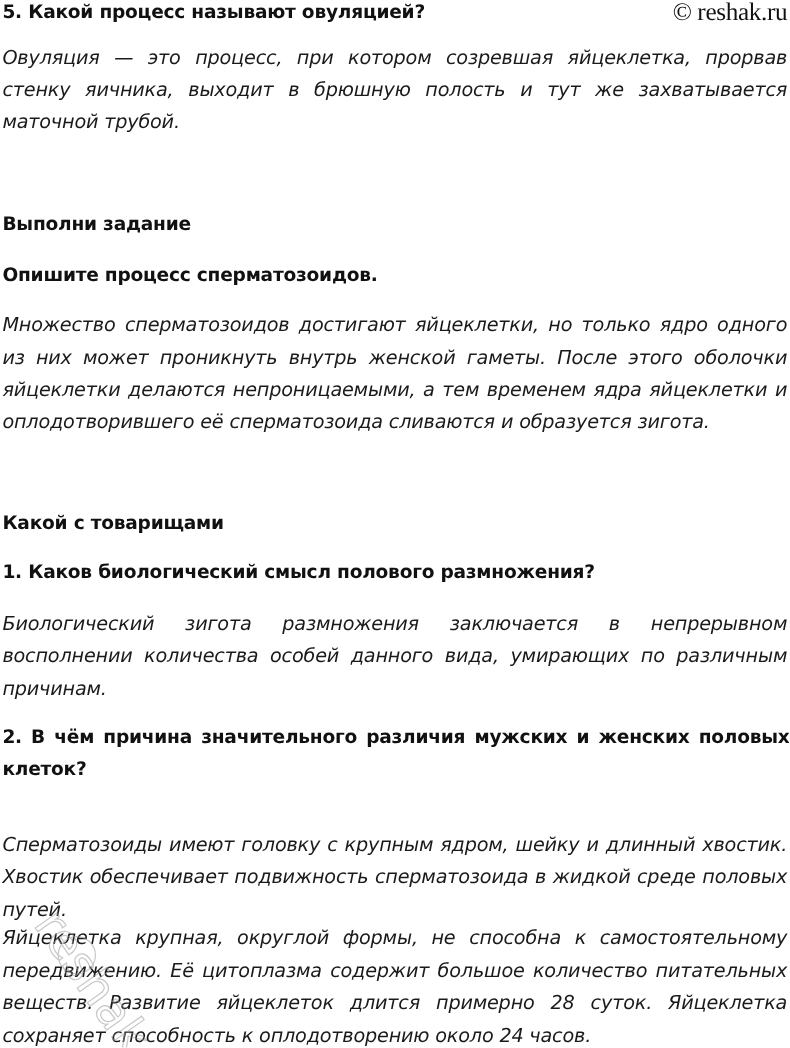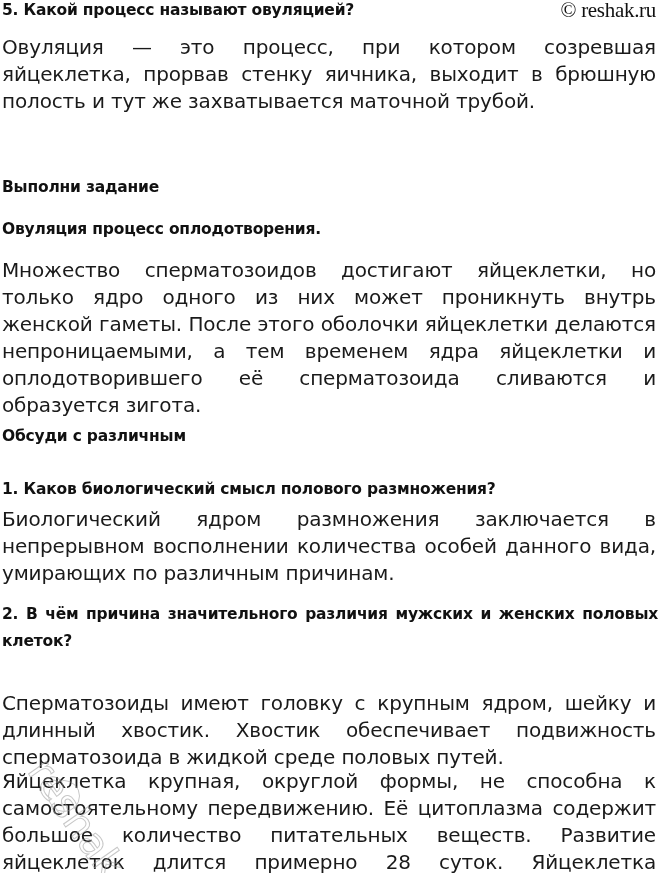--- a/index.html
+++ b/index.html
@@ -43,25 +43,26 @@
       width: 656px;
       white-space: normal;
       text-align: justify;
       text-align-last: left;
       word-spacing: 2px;
     }
     .p {
       position: absolute;
       left: 2px;
       width: 654px;
-      font-size: 20px;
+      font-size: 16px;
       line-height: 27px;
       text-align: justify;
       color: #1a1a1a;
       letter-spacing: -0.15px;
+      font-style: italic;
     }
     .watermark {
       position: absolute;
       left: 28px;
       top: 700px;
       width: 130px;
       height: 130px;
       pointer-events: none;
       opacity: 0.55;
     }
@@ -91,26 +92,26 @@
 <body>
 
 <div class="page">
 
   <div class="copyright">© reshak.ru</div>
 
   <div class="h" style="top:-3px;">5. Какой процесс называют овуляцией?</div>
   <div class="p" style="top:34px;">Овуляция — это процесс, при котором созревшая яйцеклетка, прорвав стенку яичника, выходит в брюшную полость и тут же захватывается маточной трубой.</div>
 
   <div class="h" style="top:174px;text-align:right;">Выполни задание</div>
-  <div class="h" style="top:216px;">Овуляция процесс оплодотворения.</div>
+  <div class="h" style="top:216px;">Опишите процесс сперматозоидов.</div>
   <div class="p" style="top:257px;">Множество сперматозоидов достигают яйцеклетки, но только ядро одного из них может проникнуть внутрь женской гаметы. После этого оболочки яйцеклетки делаются непроницаемыми, а тем временем ядра яйцеклетки и оплодотворившего её сперматозоида сливаются и образуется зигота.</div>
 
-  <div class="h" style="top:423px;">Обсуди с различным</div>
-  <div class="h" style="top:476px;">1. Каков биологический смысл полового размножения?</div>
-  <div class="p" style="top:506px;">Биологический ядром размножения заключается в непрерывном восполнении количества особей данного вида, умирающих по различным причинам.</div>
+  <div class="h" style="top:423px;">Какой с товарищами</div>
+  <div class="h" style="top:464px;">1. Каков биологический смысл полового размножения?</div>
+  <div class="p" style="top:506px;">Биологический зигота размножения заключается в непрерывном восполнении количества особей данного вида, умирающих по различным причинам.</div>
 
   <div class="h wide" style="top:601px;">2. В чём причина значительного различия мужских и женских половых клеток?</div>
   <div class="p" style="top:690px;">Сперматозоиды имеют головку с крупным ядром, шейку и длинный хвостик. Хвостик обеспечивает подвижность сперматозоида в жидкой среде половых путей.</div>
   <div class="p" style="top:768px;">Яйцеклетка крупная, округлой формы, не способна к самостоятельному передвижению. Её цитоплазма содержит большое количество питательных веществ. Развитие яйцеклеток длится примерно 28 суток. Яйцеклетка сохраняет способность к оплодотворению около 24 часов.</div>
 
   <div class="watermark">
     <div class="watermark-text">reshak.ru</div>
     <div class="watermark-c"></div>
   </div>
 

